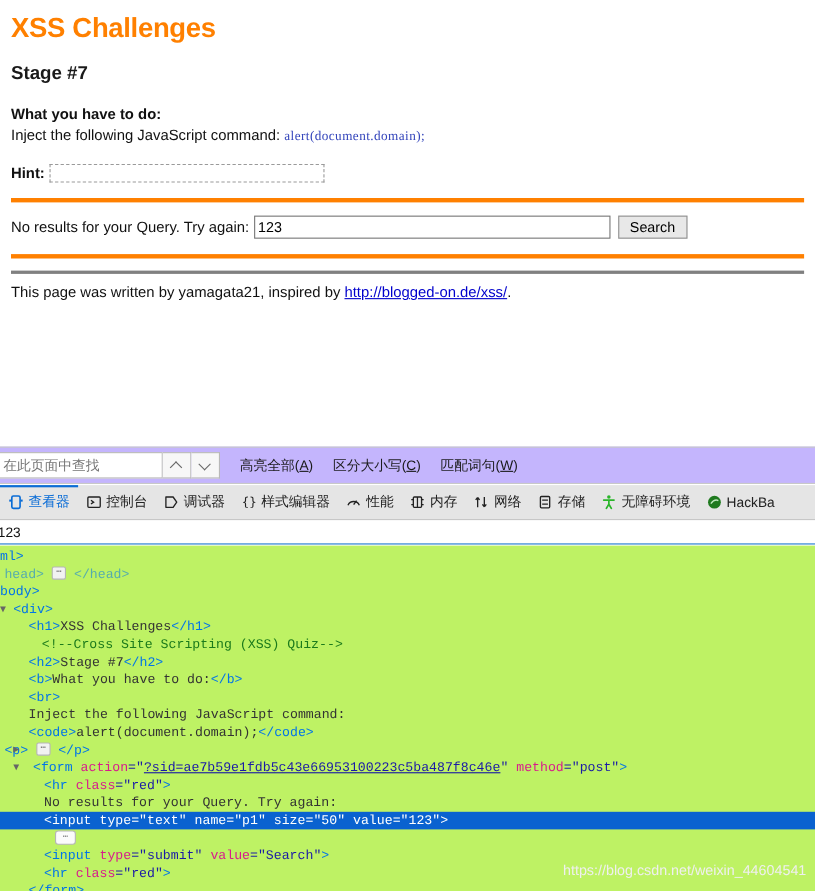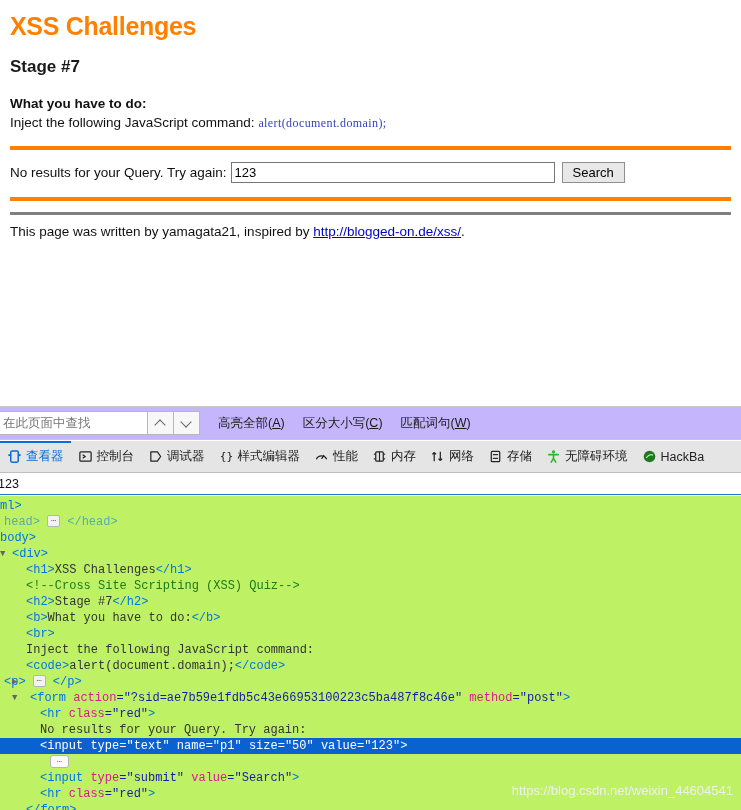--- a/index.html
+++ b/index.html
@@ -227,21 +227,21 @@
   .dl.sel { background: #0a62d0; }
   .dl.sel * { color: #ffffff !important; }
   .tw { color: #666; position: absolute; font-size: 9px; line-height: 16px; }
   .tw.closed::before { content: "\25B6"; }
   .tw.open::before  { content: "\25BC"; }
   .tag   { color: #0074e8; }
   .attrn { color: #d81b8c; }
   .attrv { color: #1a1aa6; }
   .txt   { color: #333333; }
   .cmt   { color: #1b7a1b; }
-  .lnk   { color: #1a1aa6; }
+  .lnk   { color: #1a1aa6; text-decoration: underline; }
   .ell {
     display: inline-block;
     border: 1px solid #b5b5b5;
     border-radius: 2px;
     background: #f2f2f2;
     color: #777;
     font-size: 8px;
     line-height: 8px;
     padding: 1px 3px;
     vertical-align: middle;
@@ -281,20 +281,24 @@
 
     <h2 class="stage-title">Stage #7</h2>
 
     <div class="todo-label">What you have to do:</div>
 
     <div class="inject-line">
       <span>Inject the following JavaScript command:</span>
       <span class="code-inline">alert(document.domain);</span>
     </div>
 
+    <div class="hint-row">
+      <span class="hint-label">Hint:</span>
+      <span class="hint-box"></span>
+    </div>
 
     <hr class="red">
 
     <form class="query-row">
       <span class="query-label">No results for your Query. Try again:</span>
       <input class="query-input" type="text" value="123" style="">
       <input class="search-btn" type="submit" value="Search" style="">
     </form>
 
     <hr class="red">
@@ -447,21 +451,21 @@
 
     <div class="dl" style="padding-left:12px;">
       <span class="tw open" style="left:0px;"></span>
       <span class="tag">&lt;div&gt;</span>
     </div>
 
     <div class="dl" style="padding-left:26px;">
       <span class="tag">&lt;h1&gt;</span><span class="txt">XSS Challenges</span><span class="tag">&lt;/h1&gt;</span>
     </div>
 
-    <div class="dl" style="padding-left:26px;">
+    <div class="dl" style="padding-left:38px;">
       <span class="cmt">&lt;!--Cross Site Scripting (XSS) Quiz--&gt;</span>
     </div>
 
     <div class="dl" style="padding-left:26px;">
       <span class="tag">&lt;h2&gt;</span><span class="txt">Stage #7</span><span class="tag">&lt;/h2&gt;</span>
     </div>
 
     <div class="dl" style="padding-left:26px;">
       <span class="tag">&lt;b&gt;</span><span class="txt">What you have to do:</span><span class="tag">&lt;/b&gt;</span>
     </div>

